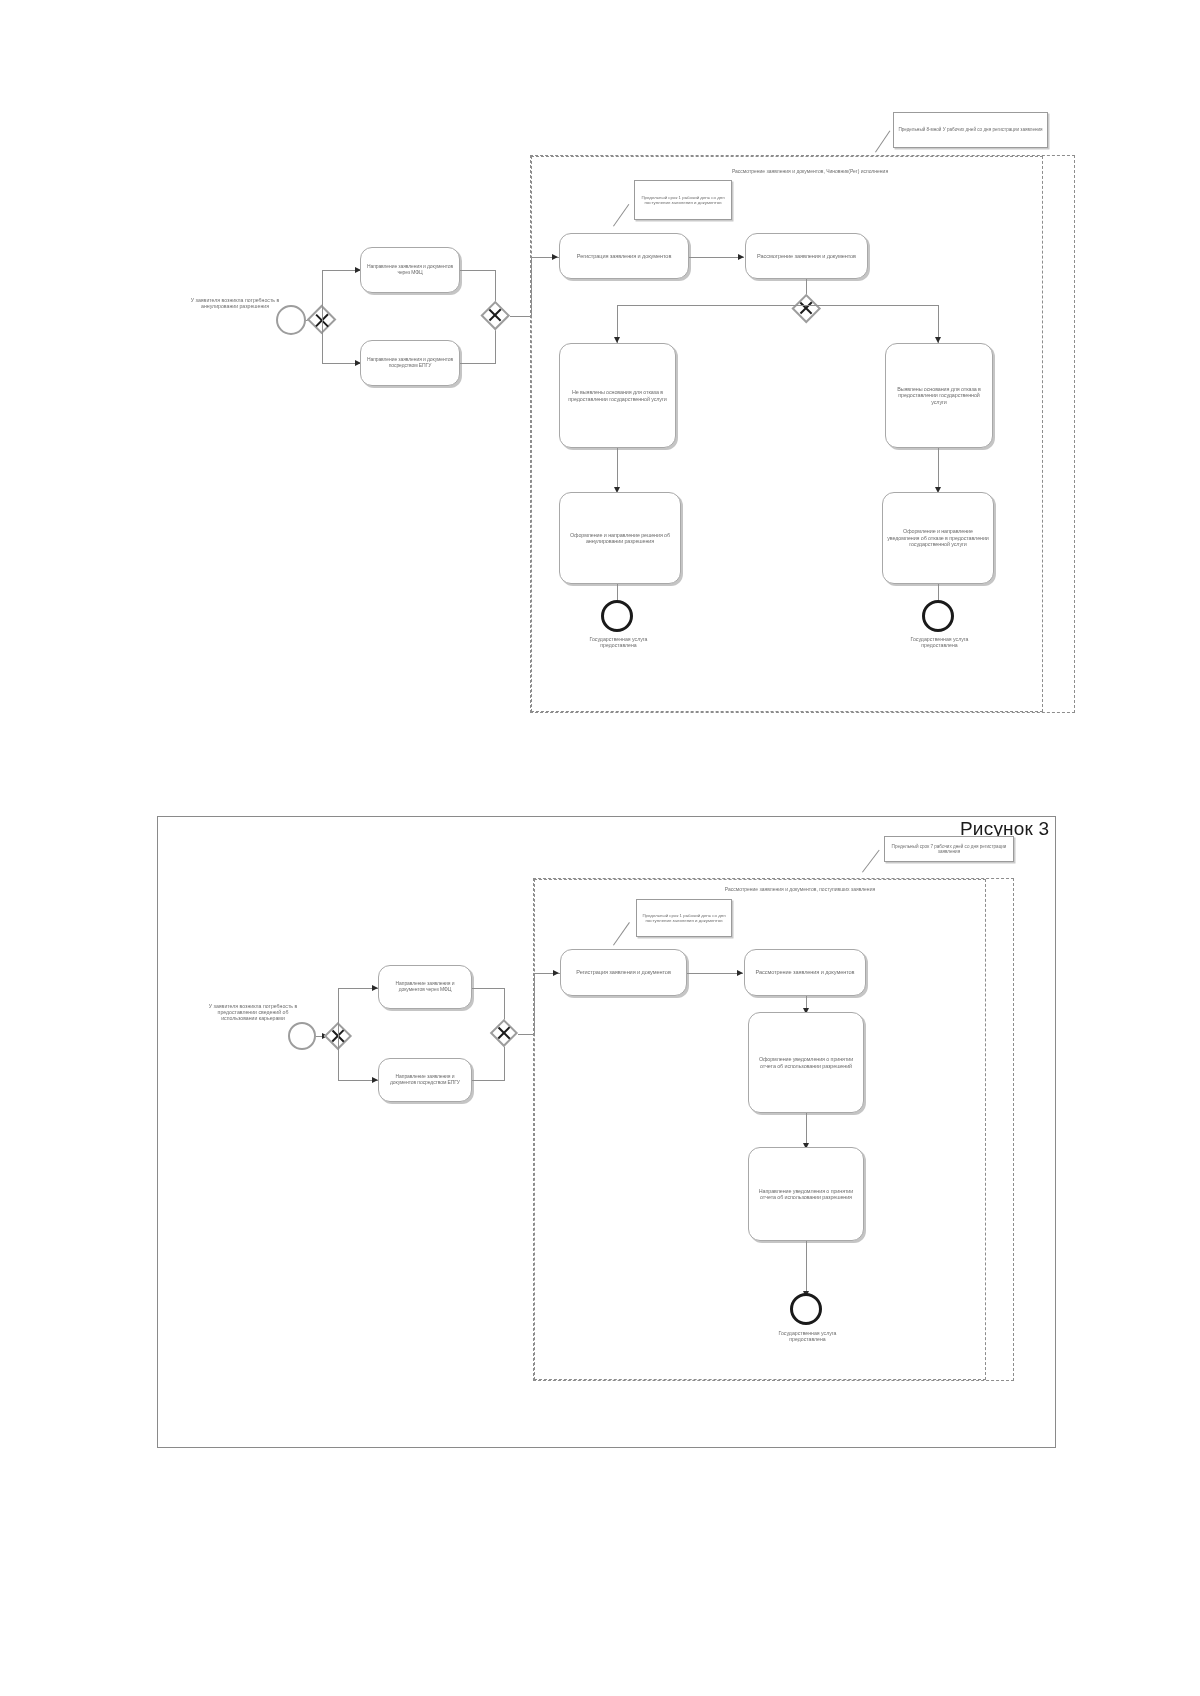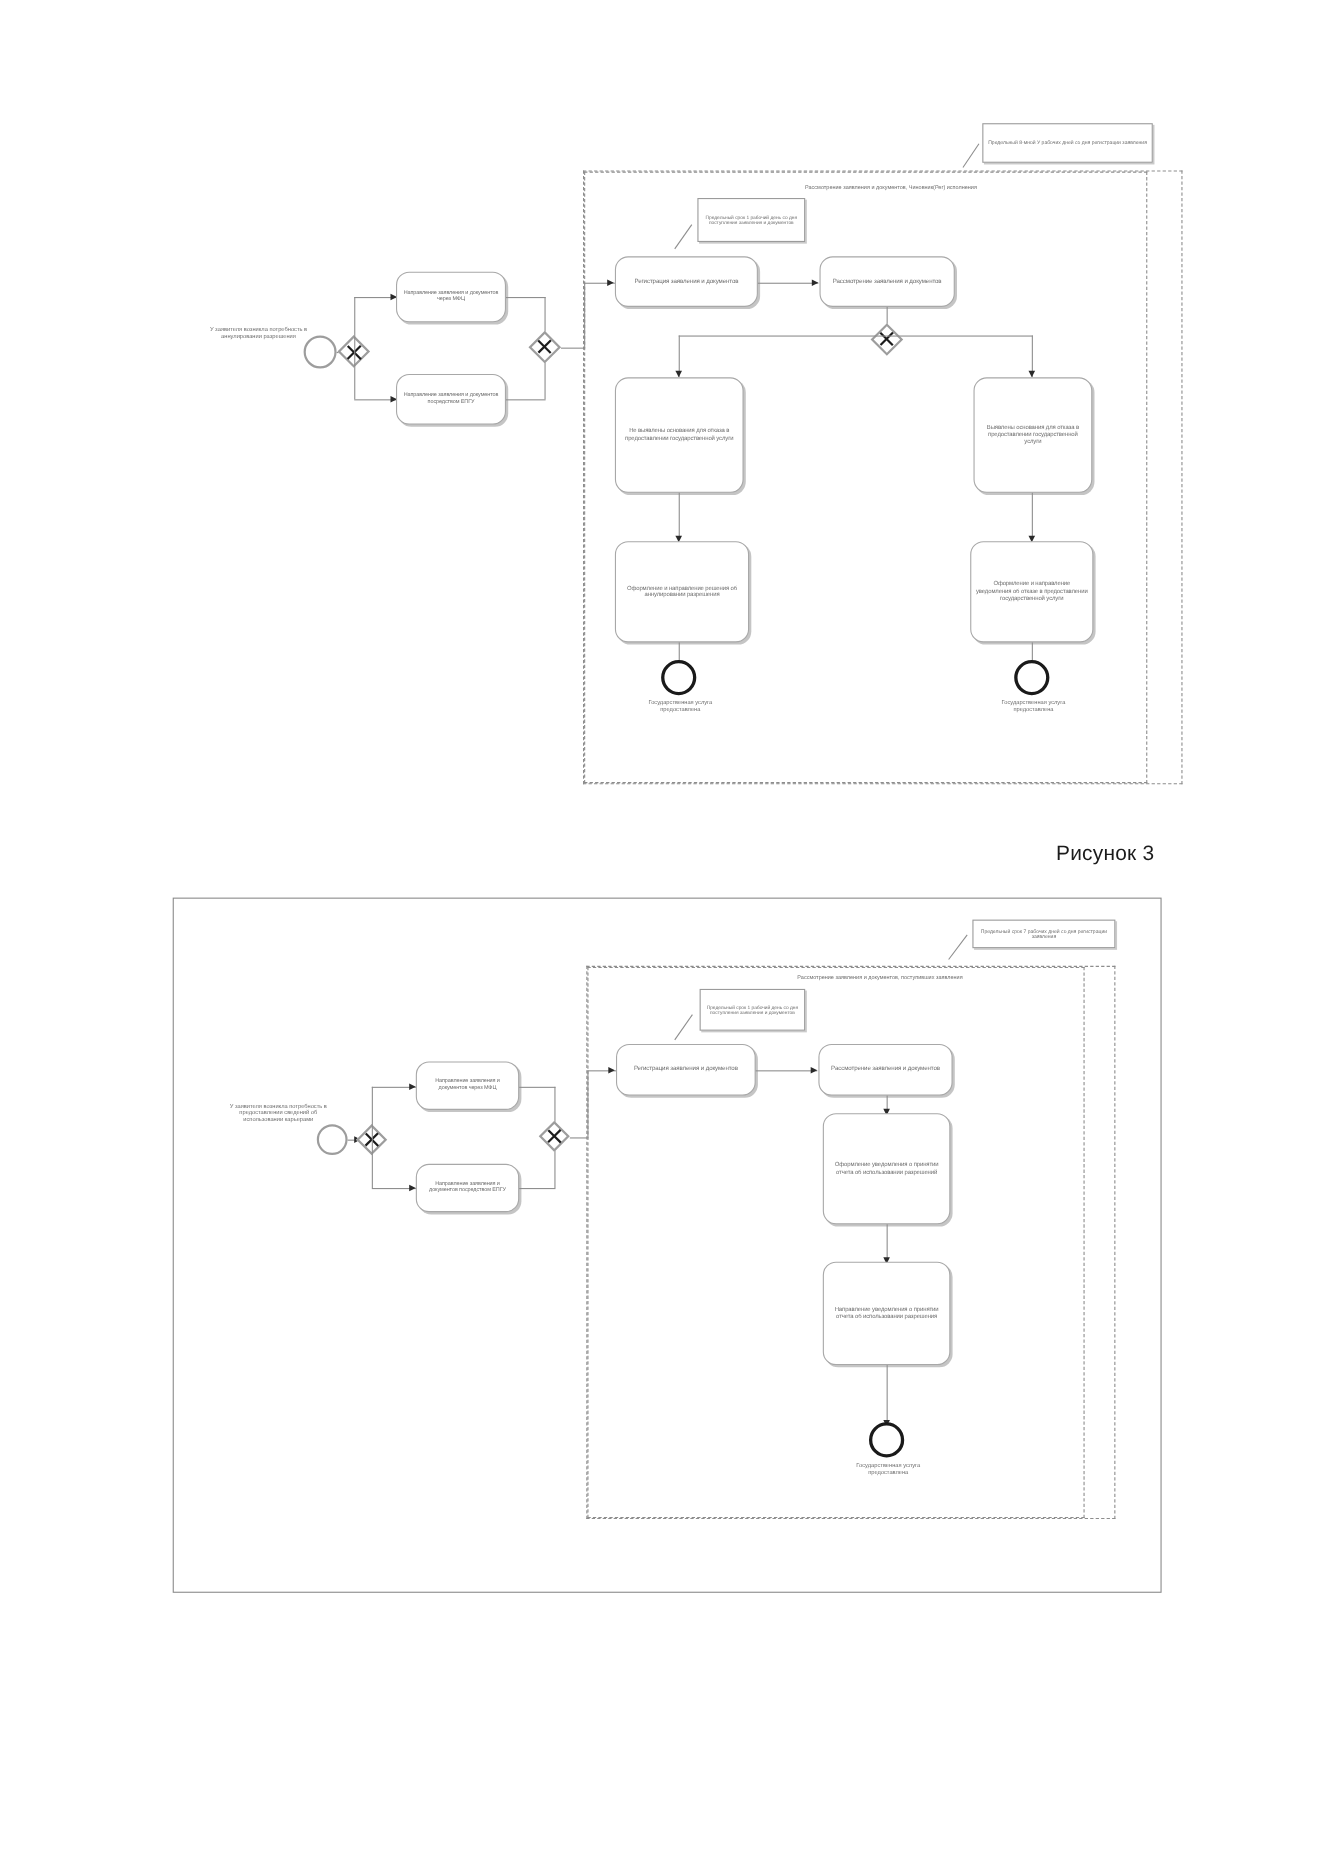--- a/index.html
+++ b/index.html
@@ -308,21 +308,21 @@
 
     <div class="ln v" style="left:938px; top:584px; height:23px;"></div>
     <div class="arrow down" style="left:934.5px; top:602px;"></div>
     <div class="end-ev" style="left:922px; top:600px; width:32px; height:32px;"></div>
     <div class="caption" style="left:893px; top:636px; width:93px; font-size:5.2px;">
       <span class="txt">Государственная услуга предоставлена</span>
     </div>
 
   </div>
 
-  <div class="figlabel" style="left:960px; top:766px;">
+  <div class="figlabel" style="left:960px; top:818px;">
     <span>Рисунок 3</span>
   </div>
 
   <div>
 
     <div class="frame" style="left:157px; top:816px; width:899px; height:632px;"></div>
 
     <div class="lane-outer" style="left:533px; top:878px; width:481px; height:503px;"></div>
 
     <div class="lane" style="left:534px; top:879px; width:452px; height:501px;"></div>

